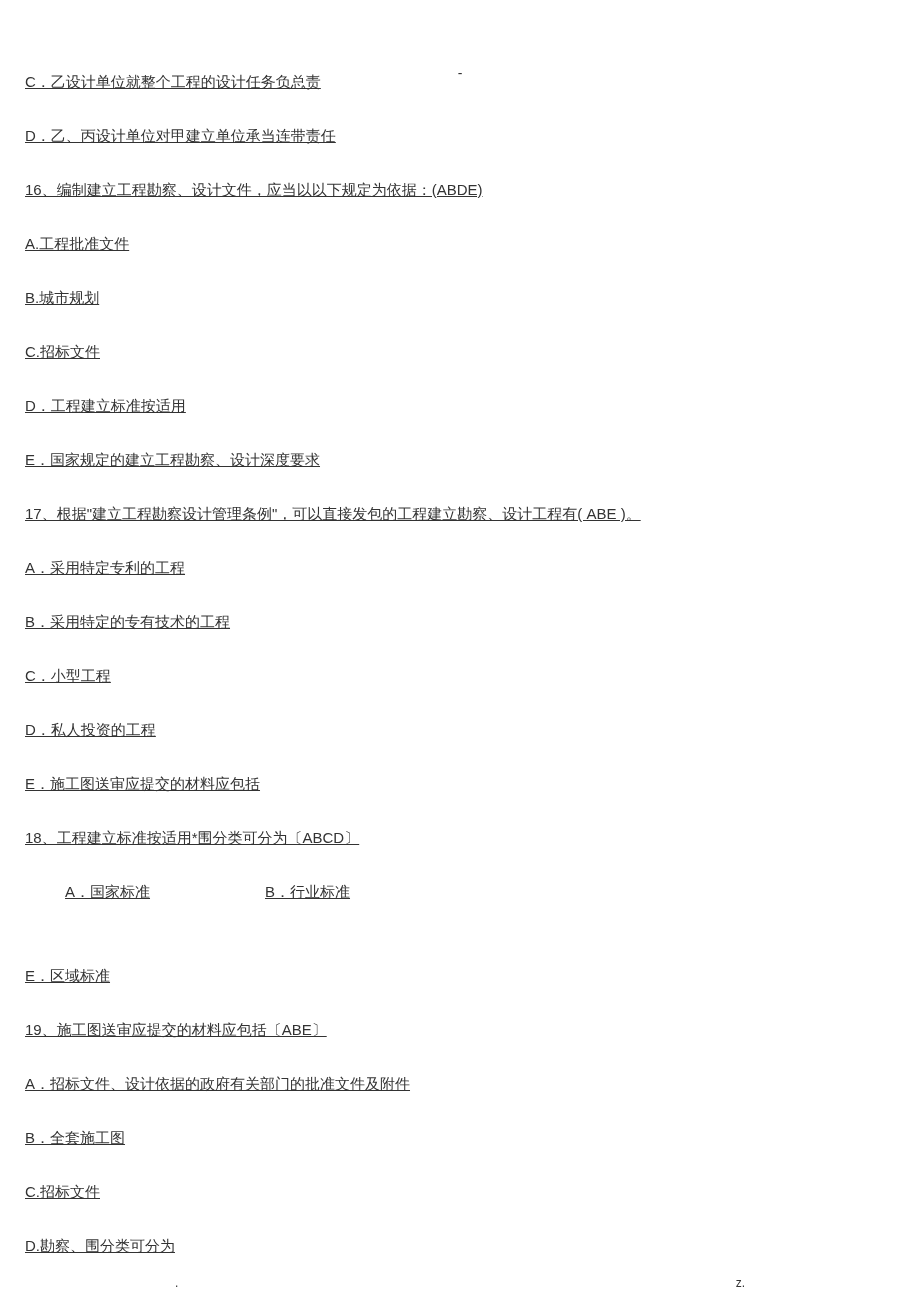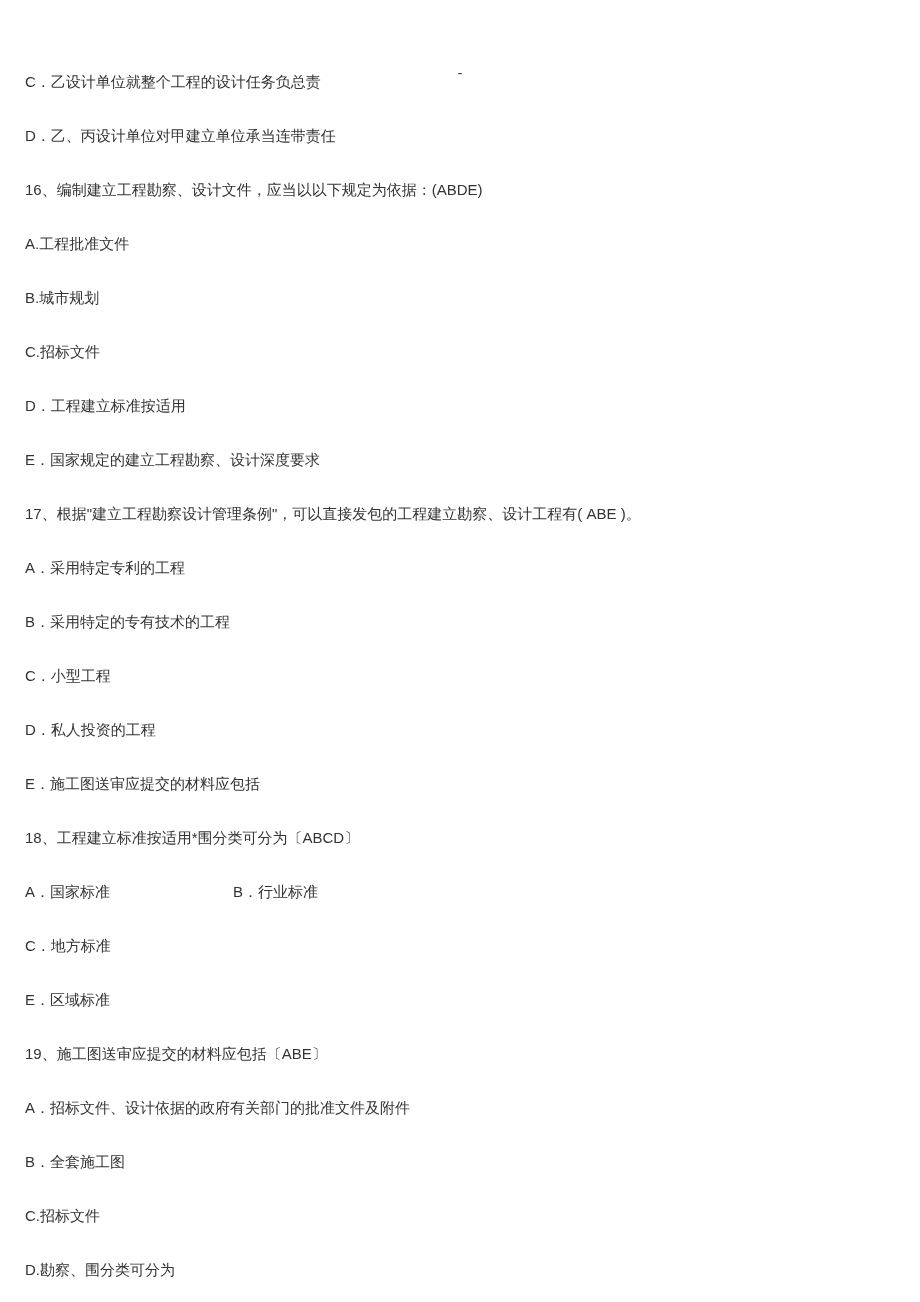--- a/index.html
+++ b/index.html
@@ -21,24 +21,26 @@
     .header-mark {
       position: absolute;
       top: 62px;
       left: 50%;
       transform: translateX(-50%);
       font-size: 14px;
       color: #333;
     }
     .line {
       margin-bottom: 30px;
+      text-decoration: underline;
     }
     .inline-options {
       display: flex;
-      gap: 8px;
+      gap: 0;
+      margin-left: 40px;
     }
     .inline-option {
       min-width: 200px;
     }
     .footer {
       position: absolute;
       bottom: 25px;
       left: 0;
       right: 0;
       display: flex;
@@ -69,21 +71,20 @@
 <div class="line">C．小型工程</div>
 <div class="line">D．私人投资的工程</div>
 <div class="line">E．施工图送审应提交的材料应包括</div>
 
 <div class="line">18、工程建立标准按适用*围分类可分为〔ABCD〕</div>
 <div class="line inline-options">
   <span class="inline-option">A．国家标准</span>
   <span class="inline-option">B．行业标准</span>
 </div>
 <div class="line inline-options">
-  <span class="inline-option">C．地方标准</span>
 </div>
 <div class="line">E．区域标准</div>
 
 <div class="line">19、施工图送审应提交的材料应包括〔ABE〕</div>
 <div class="line">A．招标文件、设计依据的政府有关部门的批准文件及附件</div>
 <div class="line">B．全套施工图</div>
 <div class="line">C.招标文件</div>
 <div class="line">D.勘察、围分类可分为</div>
 
 <div class="footer">

